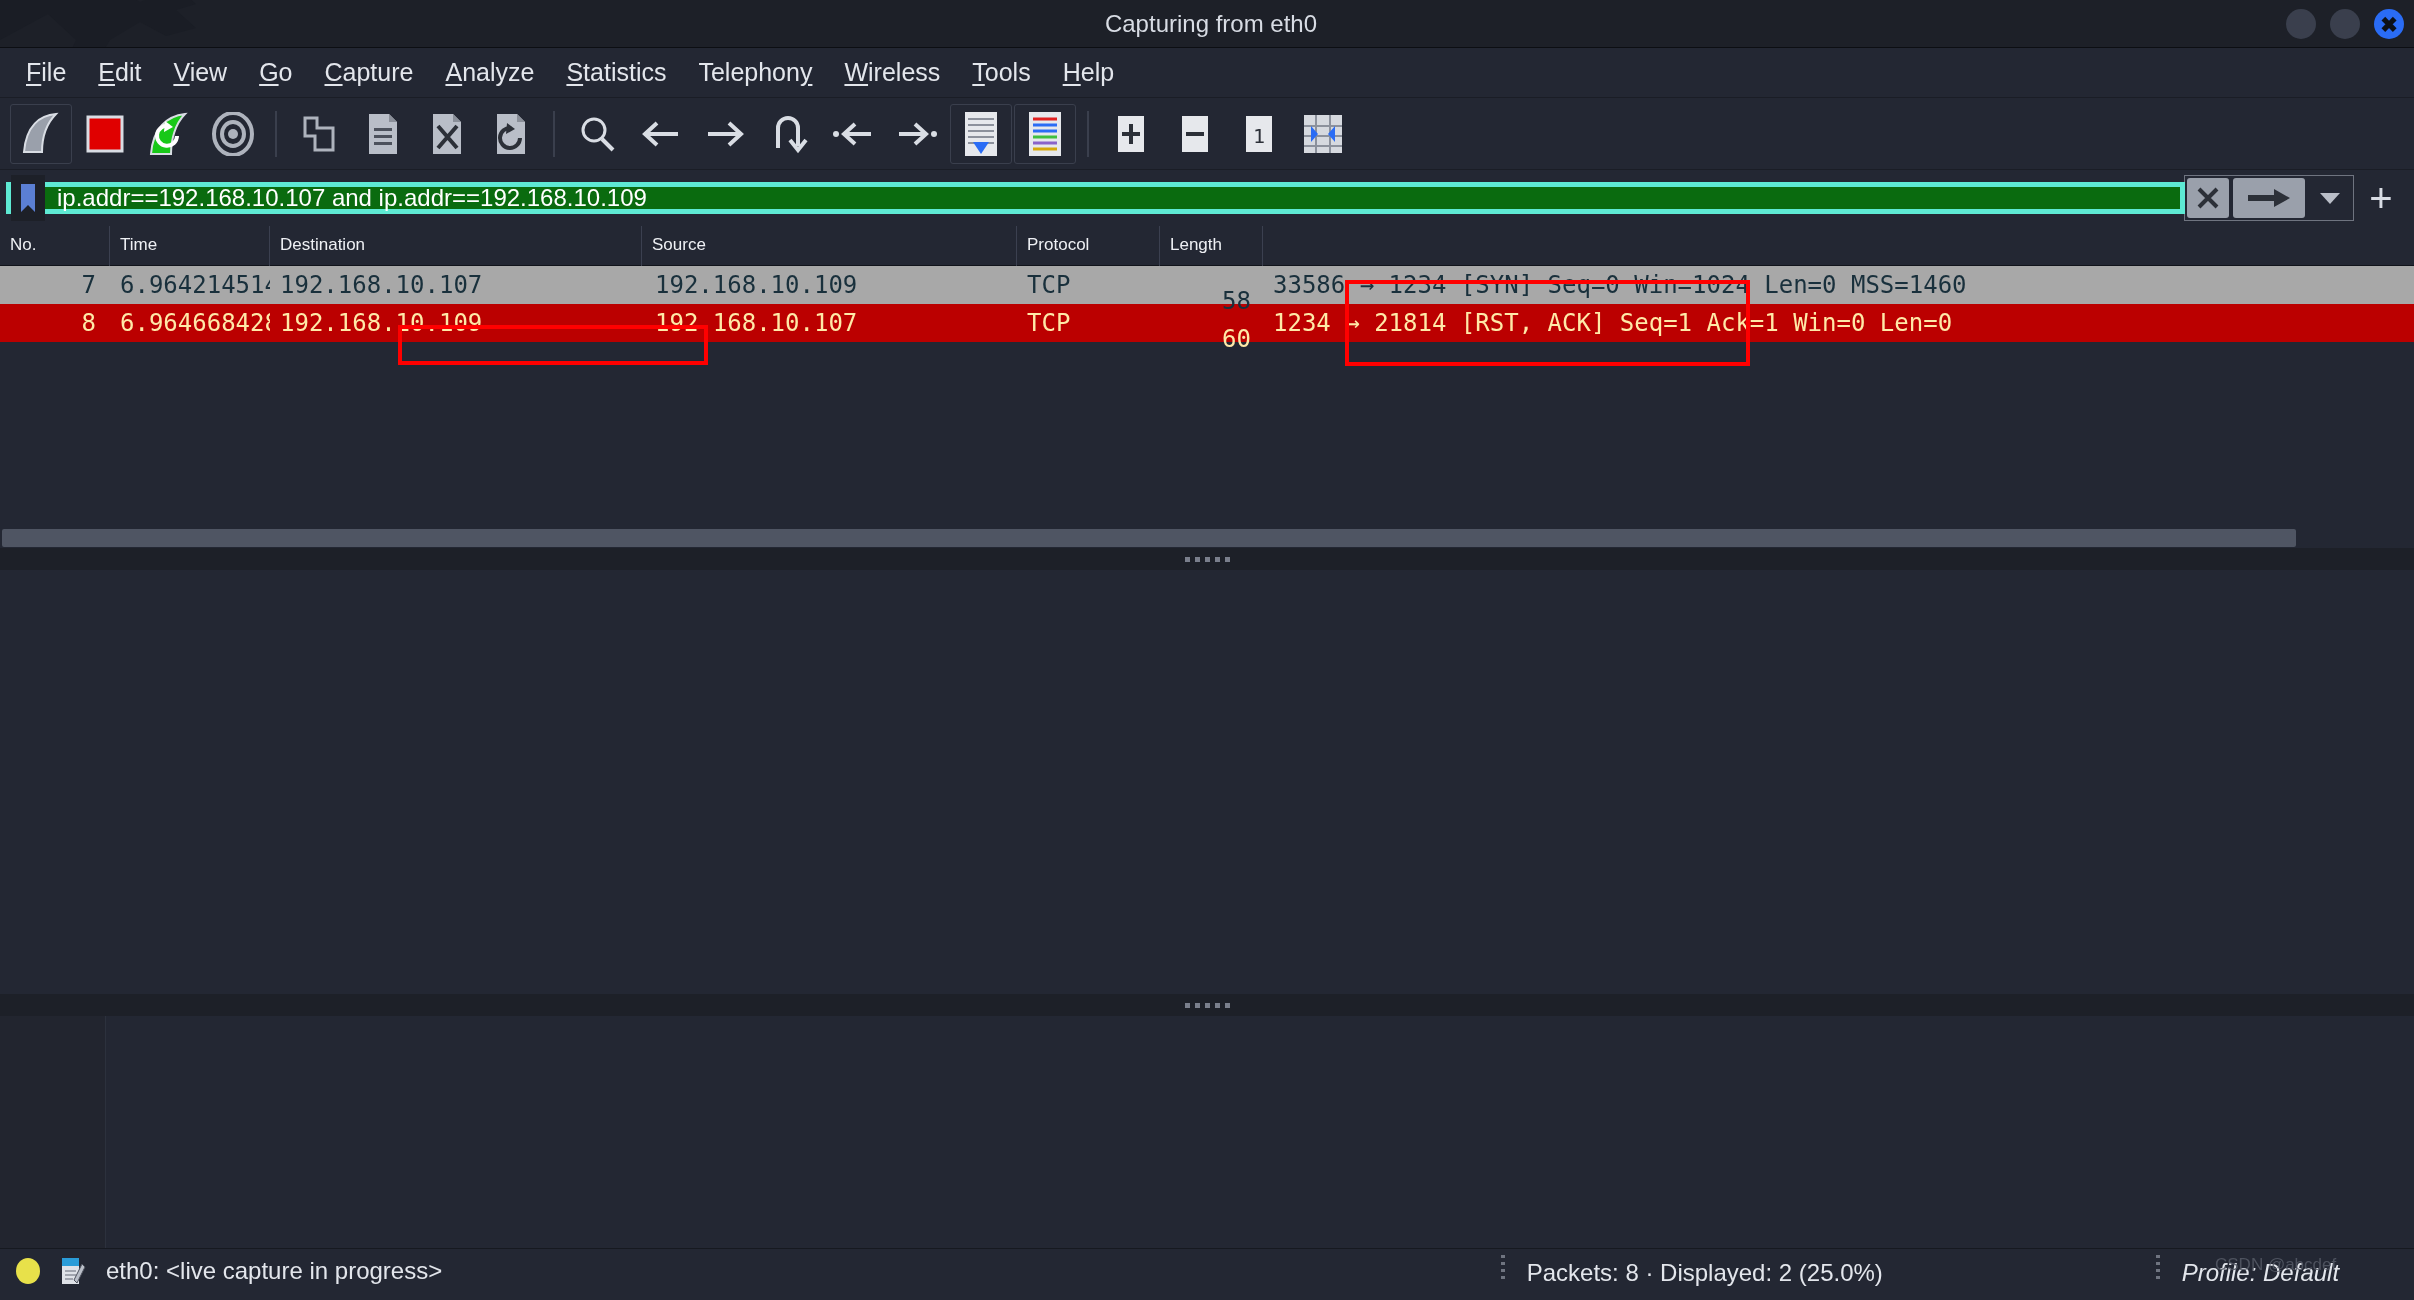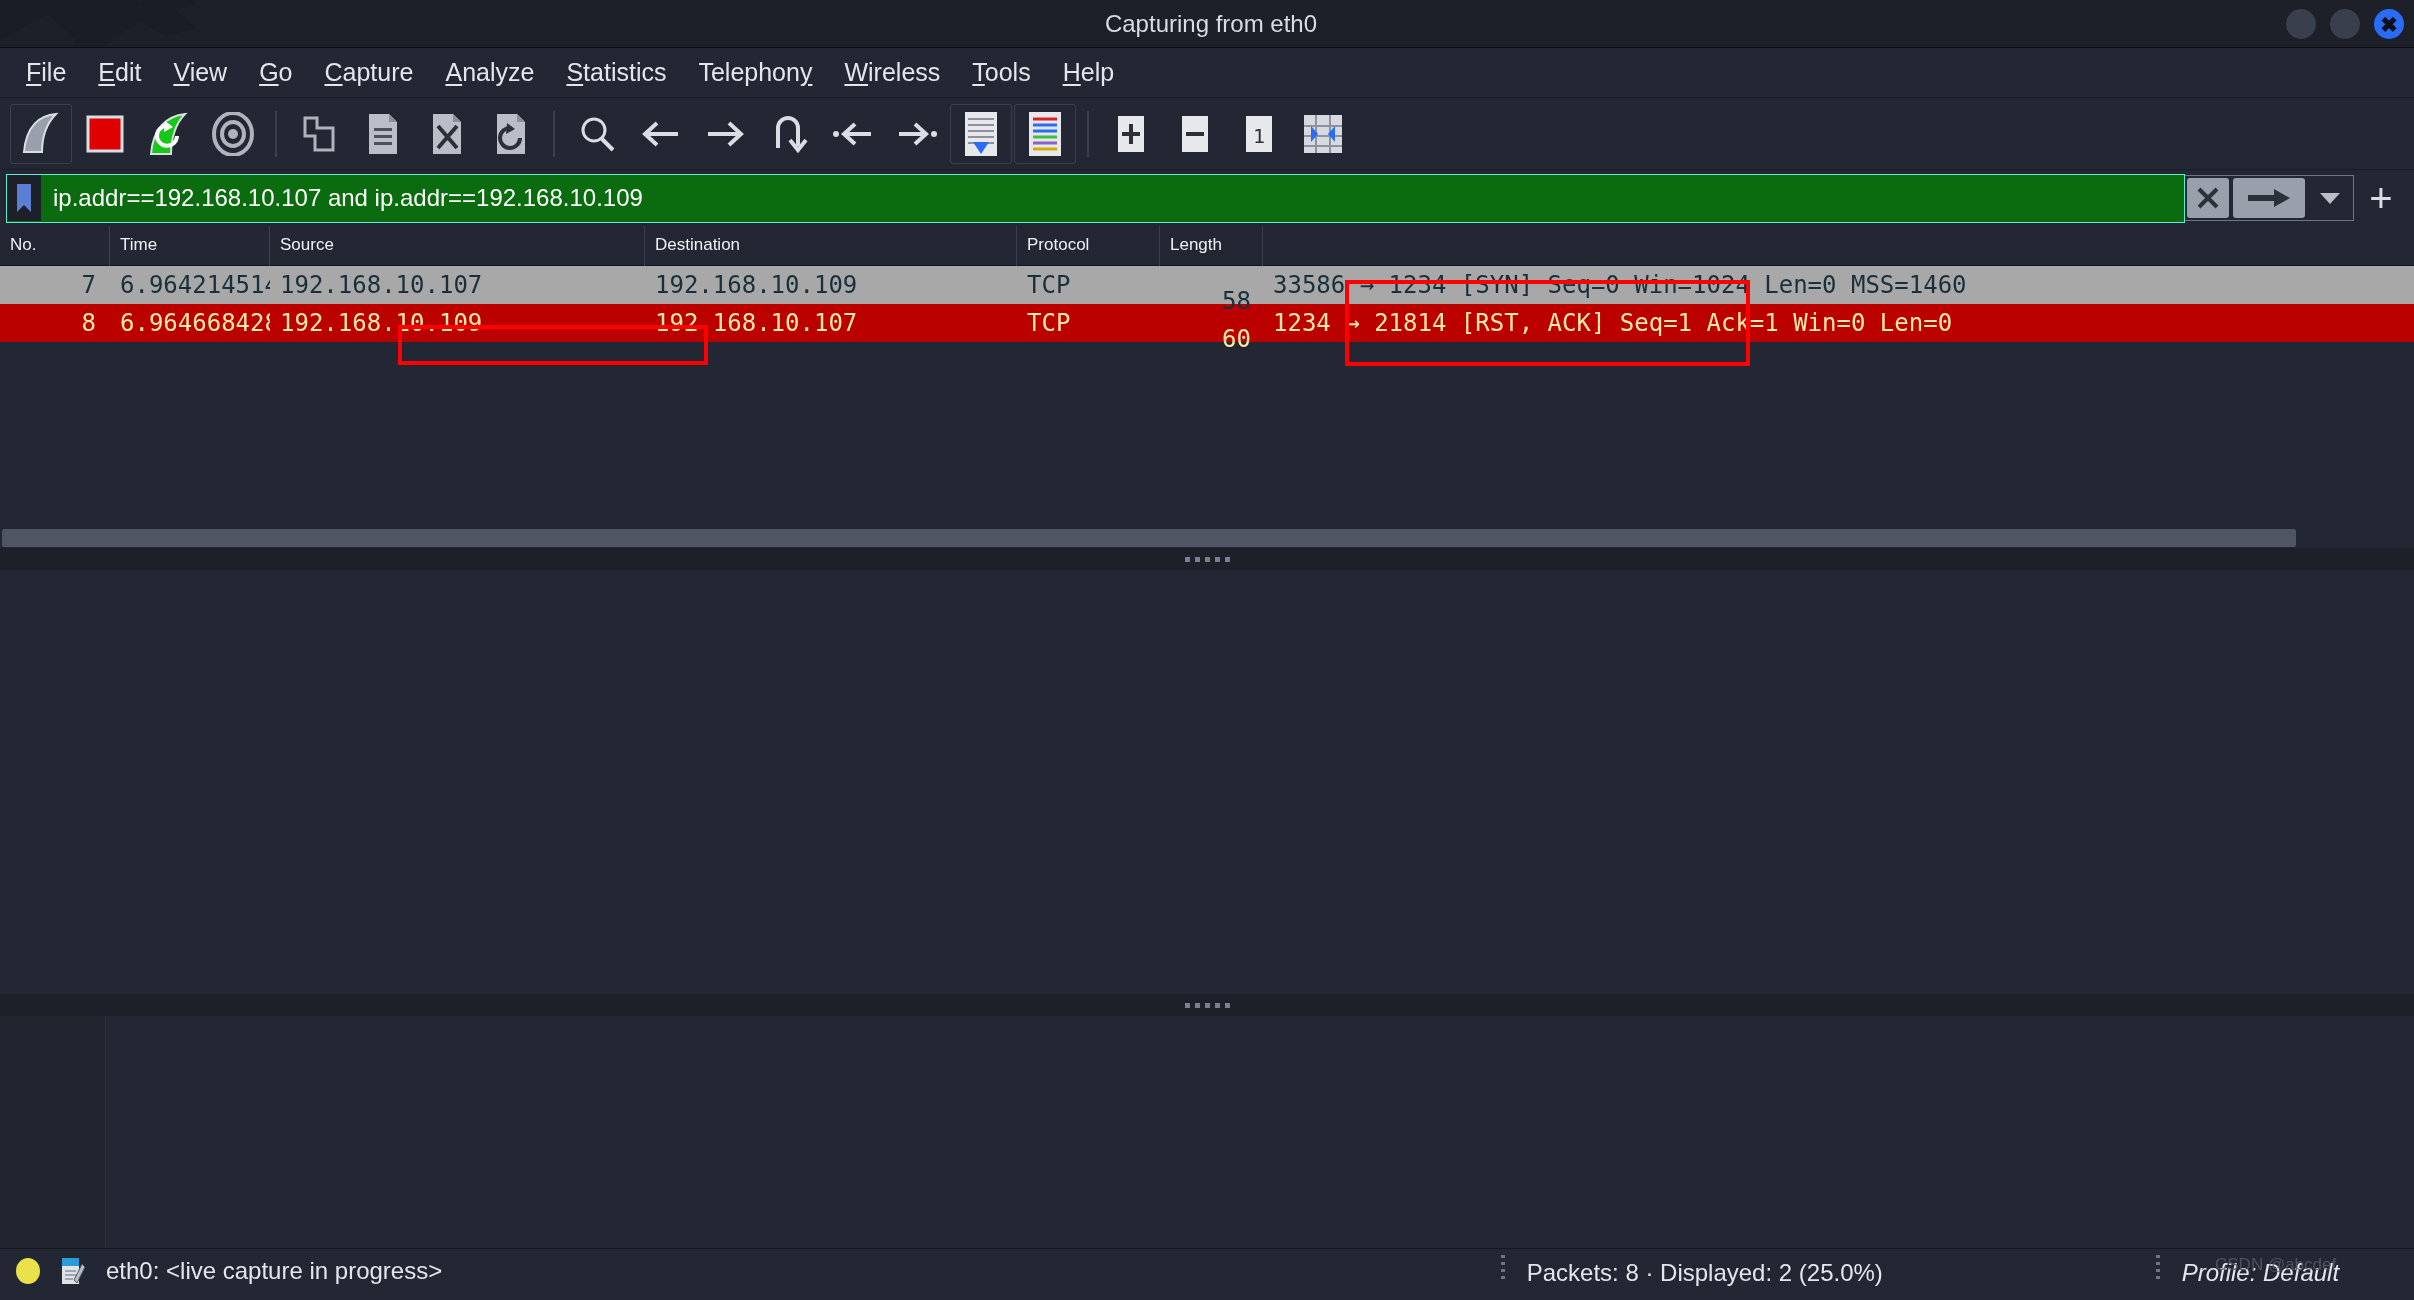--- a/index.html
+++ b/index.html
@@ -78,25 +78,25 @@
   .tb-sep { width: 2px; height: 46px; background: #3a3f4d; margin: 0 9px; }
 
   
   .filterbar {
     height: 56px;
     background: #232733;
     display: flex; align-items: center;
     padding: 4px 6px;
   }
   .filter-input-wrap {
-    flex: 1; height: 49px;
+    flex: 1; height: 32px;
     background: #0a6b0f;
     display: flex; align-items: center;
     position: relative;
-    border: 1px solid #5eead4;
+    border: 5px solid #5eead4;
   }
   .bookmark-ico {
     width: 34px; height: 46px;
     background: #1d2028;
     display: flex; align-items: center; justify-content: center;
     flex: none;
   }
   .filter-text {
     color: #ffffff; font-size: 24px; padding-left: 12px;
     white-space: nowrap; overflow: hidden;
@@ -427,22 +427,22 @@
         </svg>
     </div>
   </div>
   <div class="plus-btn">+</div>
 </div>
 
 <div class="packet-pane">
   <div class="col-header">
     <div class="col" style="width:110px">No.</div>
     <div class="col" style="width:160px">Time</div>
+    <div class="col" style="width:372px">Destination</div>
     <div class="col" style="width:375px">Source</div>
-    <div class="col" style="width:372px">Destination</div>
     <div class="col" style="width:143px">Protocol</div>
     <div class="col" style="width:103px">Length</div>
   </div>
 
   <div class="list-body" style="height:262px">
     <div class="prow sel">
       <div class="cell num" style="width:110px">7</div>
       <div class="cell" style="width:160px">6.964214514</div>
       <div class="cell" style="width:375px">192.168.10.107</div>
       <div class="cell" style="width:372px">192.168.10.109</div>

